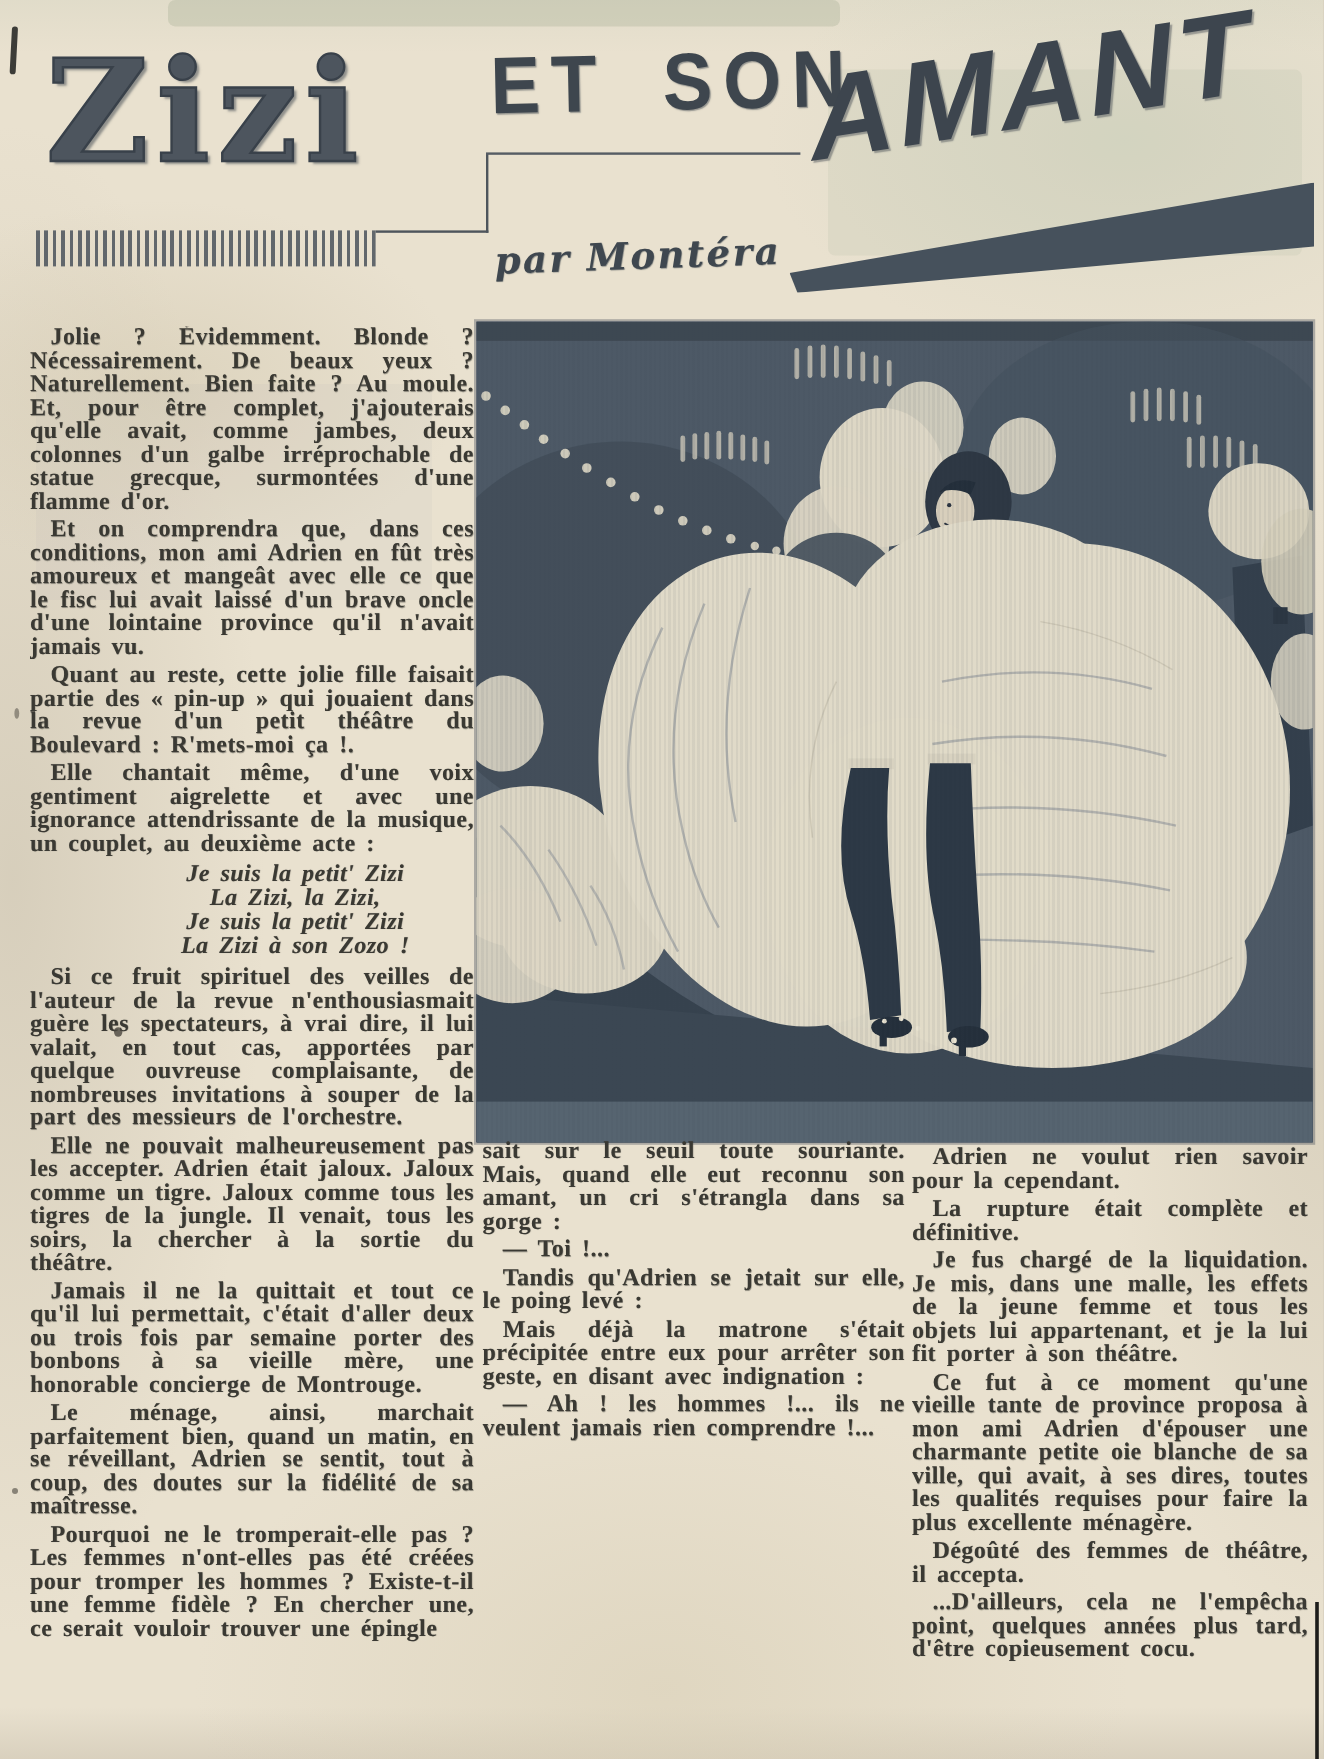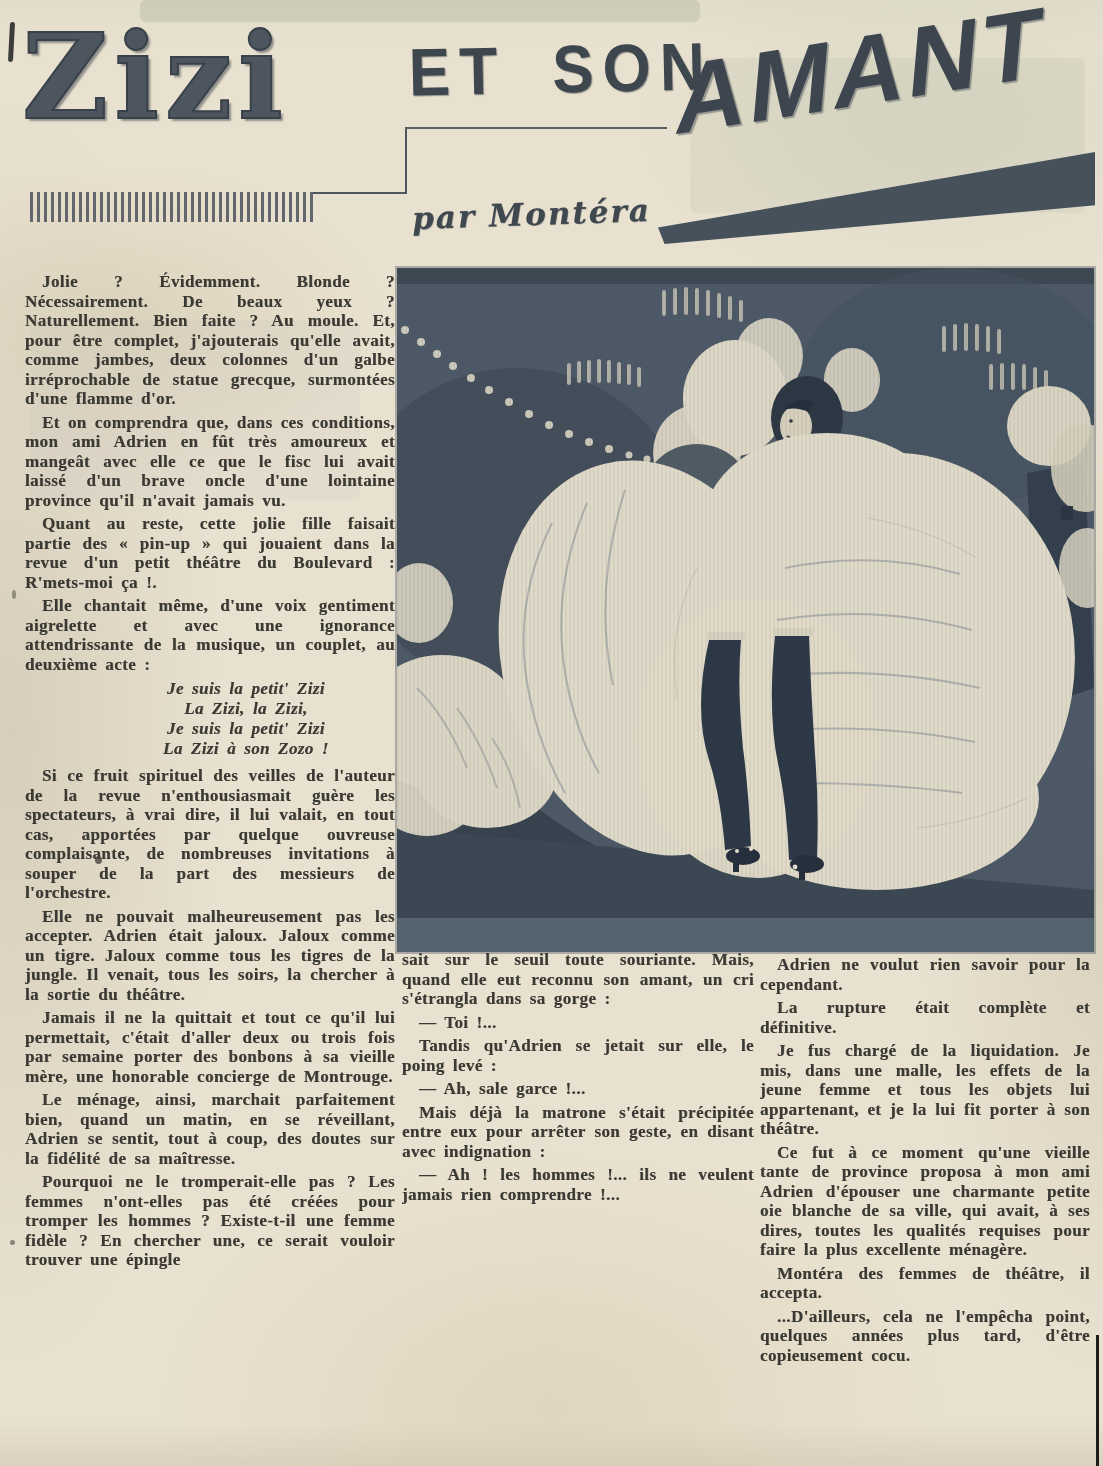--- a/index.html
+++ b/index.html
@@ -10,21 +10,21 @@
       radial-gradient(ellipse 420px 260px at 12% 22%, rgba(210,200,175,.55), transparent 60%),
       radial-gradient(ellipse 500px 300px at 85% 8%, rgba(204,209,190,.45), transparent 60%),
       radial-gradient(ellipse 650px 420px at 50% 96%, rgba(214,204,178,.5), transparent 60%),
       radial-gradient(ellipse 300px 900px at 1% 50%, rgba(185,176,156,.38), transparent 70%),
       radial-gradient(ellipse 260px 700px at 100% 60%, rgba(190,181,160,.35), transparent 70%),
       linear-gradient(180deg, rgba(200,205,185,.25) 0, rgba(0,0,0,0) 3%, rgba(0,0,0,0) 97%, rgba(180,170,150,.3) 100%);
     font-family:"Liberation Serif", serif;color:#3b3a35;
   }
   
   .title-zizi{
-    position:absolute;left:22px;top:18px;margin:0;
+    position:absolute;left:22px;top:18px;margin:16px;
     font-family:"DejaVu Serif", serif;font-weight:bold;font-style:normal;
     font-size:118px;line-height:1;letter-spacing:6px;color:#4d555e;
     -webkit-text-stroke:2px #39414a;
     text-shadow:3px 3px 2px rgba(70,76,84,.55), -1px -1px 0 rgba(240,236,222,.6);
   }
   .hatch-bar{
     position:absolute;left:30px;top:192px;width:283px;height:30px;
     background:repeating-linear-gradient(90deg,#4a525b 0 3px, rgba(0,0,0,0) 3px 7px);
     opacity:.85;
   }
@@ -61,21 +61,21 @@
     box-shadow:0 0 0 2px rgba(57,67,79,.35);}
   .photo svg{display:block;}
   .photo::after{
     content:"";position:absolute;inset:0;
     background:repeating-linear-gradient(90deg, rgba(58,68,82,.07) 0 2px, rgba(0,0,0,0) 2px 4px);
     pointer-events:none;
   }
   
   .col{
     position:absolute;text-align:justify;
-    font-size:17px;line-height:19.5px;font-weight:700;
+    font-size:20px;line-height:19.5px;font-weight:700;
     letter-spacing:.4px;word-spacing:3.5px;color:#3a3933;
     text-shadow:.4px .4px .6px rgba(58,57,51,.5);
   }
   .col p{margin:0 0 4px 0;text-indent:17px;}
   .col p.no-indent{text-indent:0;}
   .col-left{left:25px;top:272px;width:370px;height:1194px;overflow:hidden;}
   .col-mid{left:402px;top:950px;width:352px;height:503px;overflow:hidden;}
   .col-right{left:760px;top:955px;width:330px;height:511px;overflow:hidden;}
   .verse{font-style:italic;margin:5px 0 7px 72px;line-height:20px;text-align:center;}
   .verse div{white-space:nowrap;}
@@ -277,31 +277,30 @@
     <p>Elle ne pouvait malheureusement pas les accepter. Adrien était jaloux. Jaloux comme un tigre. Jaloux comme tous les tigres de la jungle. Il venait, tous les soirs, la chercher à la sortie du théâtre.</p>
     <p>Jamais il ne la quittait et tout ce qu'il lui permettait, c'était d'aller deux ou trois fois par semaine porter des bonbons à sa vieille mère, une honorable concierge de Montrouge.</p>
     <p>Le ménage, ainsi, marchait parfaitement bien, quand un matin, en se réveillant, Adrien se sentit, tout à coup, des doutes sur la fidélité de sa maîtresse.</p>
     <p>Pourquoi ne le tromperait-elle pas ? Les femmes n'ont-elles pas été créées pour tromper les hommes ? Existe-t-il une femme fidèle ? En chercher une, ce serait vouloir trouver une épingle</p>
   </div>
 
   <div class="col col-mid">
     <p class="no-indent">sait sur le seuil toute souriante. Mais, quand elle eut reconnu son amant, un cri s'étrangla dans sa gorge :</p>
     <p>— Toi !...</p>
     <p>Tandis qu'Adrien se jetait sur elle, le poing levé :</p>
-    <p>— Ah, sale garce !...</p>
     <p>Mais déjà la matrone s'était précipitée entre eux pour arrêter son geste, en disant avec indignation :</p>
     <p>— Ah ! les hommes !... ils ne veulent jamais rien comprendre !...</p>
   </div>
 
   <div class="col col-right">
     <p>Adrien ne voulut rien savoir pour la cependant.</p>
     <p>La rupture était complète et définitive.</p>
     <p>Je fus chargé de la liquidation. Je mis, dans une malle, les effets de la jeune femme et tous les objets lui appartenant, et je la lui fit porter à son théâtre.</p>
     <p>Ce fut à ce moment qu'une vieille tante de province proposa à mon ami Adrien d'épouser une charmante petite oie blanche de sa ville, qui avait, à ses dires, toutes les qualités requises pour faire la plus excellente ménagère.</p>
-    <p>Montéra des femmes de théâtre, il accepta.</p>
+    <p>Dégoûté des femmes de théâtre, il accepta.</p>
     <p>...D'ailleurs, cela ne l'empêcha point, quelques années plus tard, d'être copieusement cocu.</p>
   </div>
 
   <div class="ink-spot spot1"></div>
   <div class="ink-spot spot2"></div>
   <div class="ink-spot spot3"></div>
   <div class="fold-line"></div>
 </div>
 
 </body></html>

